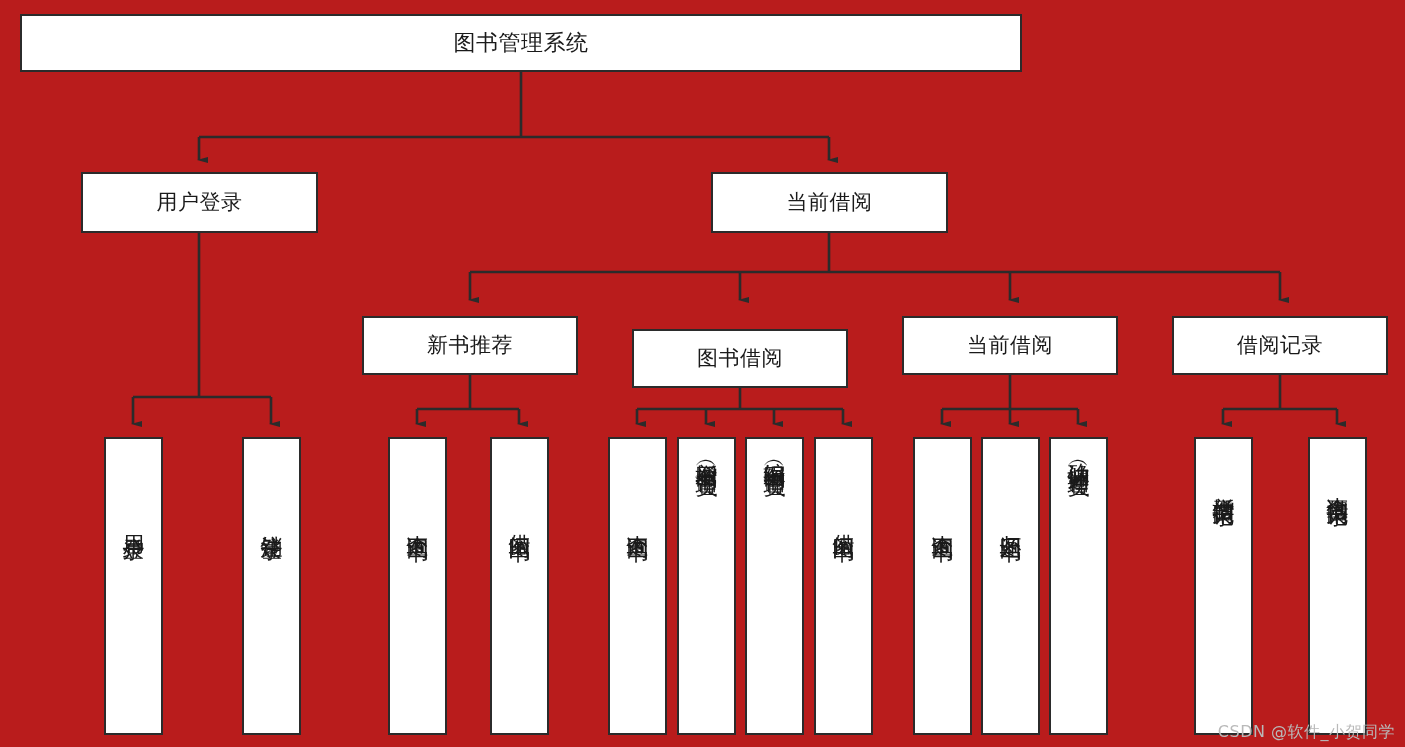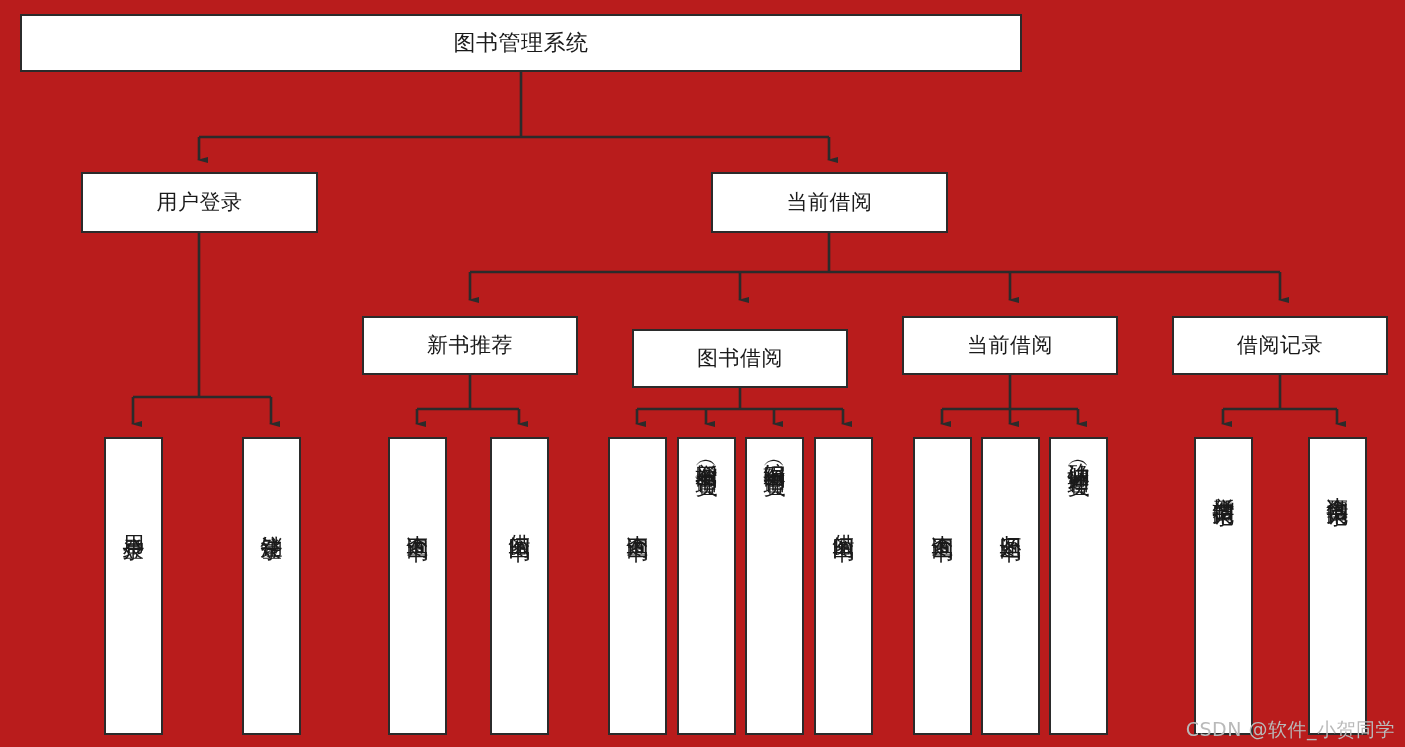--- a/index.html
+++ b/index.html
@@ -64,21 +64,21 @@
     letter-spacing: 2px;
     white-space: nowrap;
   }
   .node.vert.mid .label {
     
   }
   .watermark {
     position: absolute;
     right: 10px;
     bottom: 4px;
-    font-size: 19px;
+    font-size: 16px;
     color: #b9b9b9;
     white-space: nowrap;
     letter-spacing: 0.5px;
   }
 </style>
 </head>
 <body>
 
 <div id="canvas">
 

